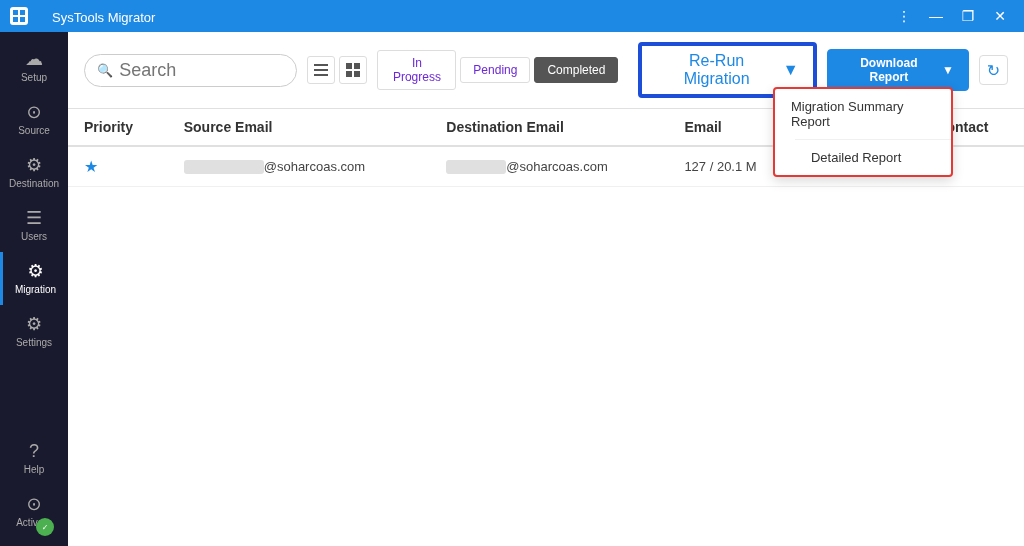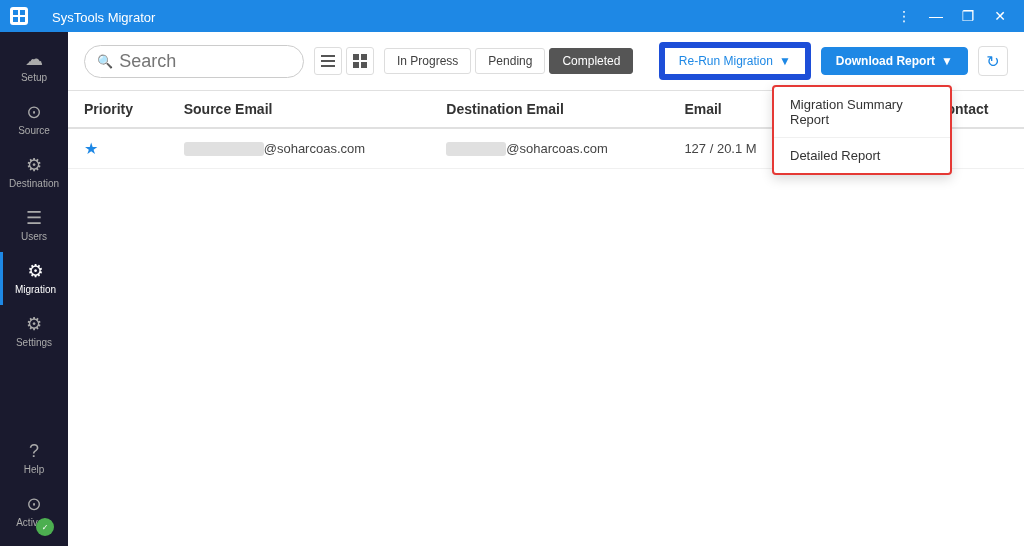--- a/index.html
+++ b/index.html
@@ -94,37 +94,37 @@
     .view-btn { width: 28px; height: 28px; display: flex; align-items: center; justify-content: center; border: 1px solid #ddd; border-radius: 3px; cursor: pointer; color: #666; background: white; }
 
     .tab-group { display: flex; gap: 4px; align-items: center; }
     .tab-btn {
       padding: 5px 12px;
       border: 1px solid #ddd;
       border-radius: 3px;
       cursor: pointer;
       font-size: 12px;
       background: white;
-      color: #404040;
+      color: #6d28d9;
     }
     .tab-btn.active { background: #555; color: white; border-color: #555; }
 
     .toolbar-spacer { flex: 1; }
 
     .rerun-btn {
       display: flex;
       align-items: center;
       gap: 6px;
       padding: 6px 14px;
-      border: 6px solid #1d4ed8;
+      border: 4px solid #1d4ed8;
       border-radius: 4px;
       color: #1e88e5;
       background: white;
       cursor: pointer;
-      font-size: 12px;
+      font-size: 16px;
       font-weight: 500;
     }
 
     .download-btn {
       display: flex;
       align-items: center;
       gap: 6px;
       padding: 6px 14px;
       border: 1px solid #1e88e5;
       border-radius: 4px;
@@ -158,21 +158,21 @@
       box-shadow: 0 4px 12px rgba(0,0,0,0.15);
       z-index: 100;
       min-width: 180px;
     }
     .dropdown-item {
       padding: 10px 16px;
       font-size: 13px;
       cursor: pointer;
       color: #333;
     }
-    .dropdown-item + .dropdown-item { border-top: 1px solid #f0f0f0; }
+    .dropdown-item + .dropdown-item { border-top: 1px solid #f0f0f0; margin-left: 20px; }
 
     
     .table-area { flex: 1; overflow: auto; padding: 0; }
     table { width: 100%; border-collapse: collapse; }
     thead tr { border-bottom: 2px solid #e0e0e0; }
     th {
       padding: 10px 16px;
       text-align: left;
       font-size: 14px;
       font-weight: 600;

